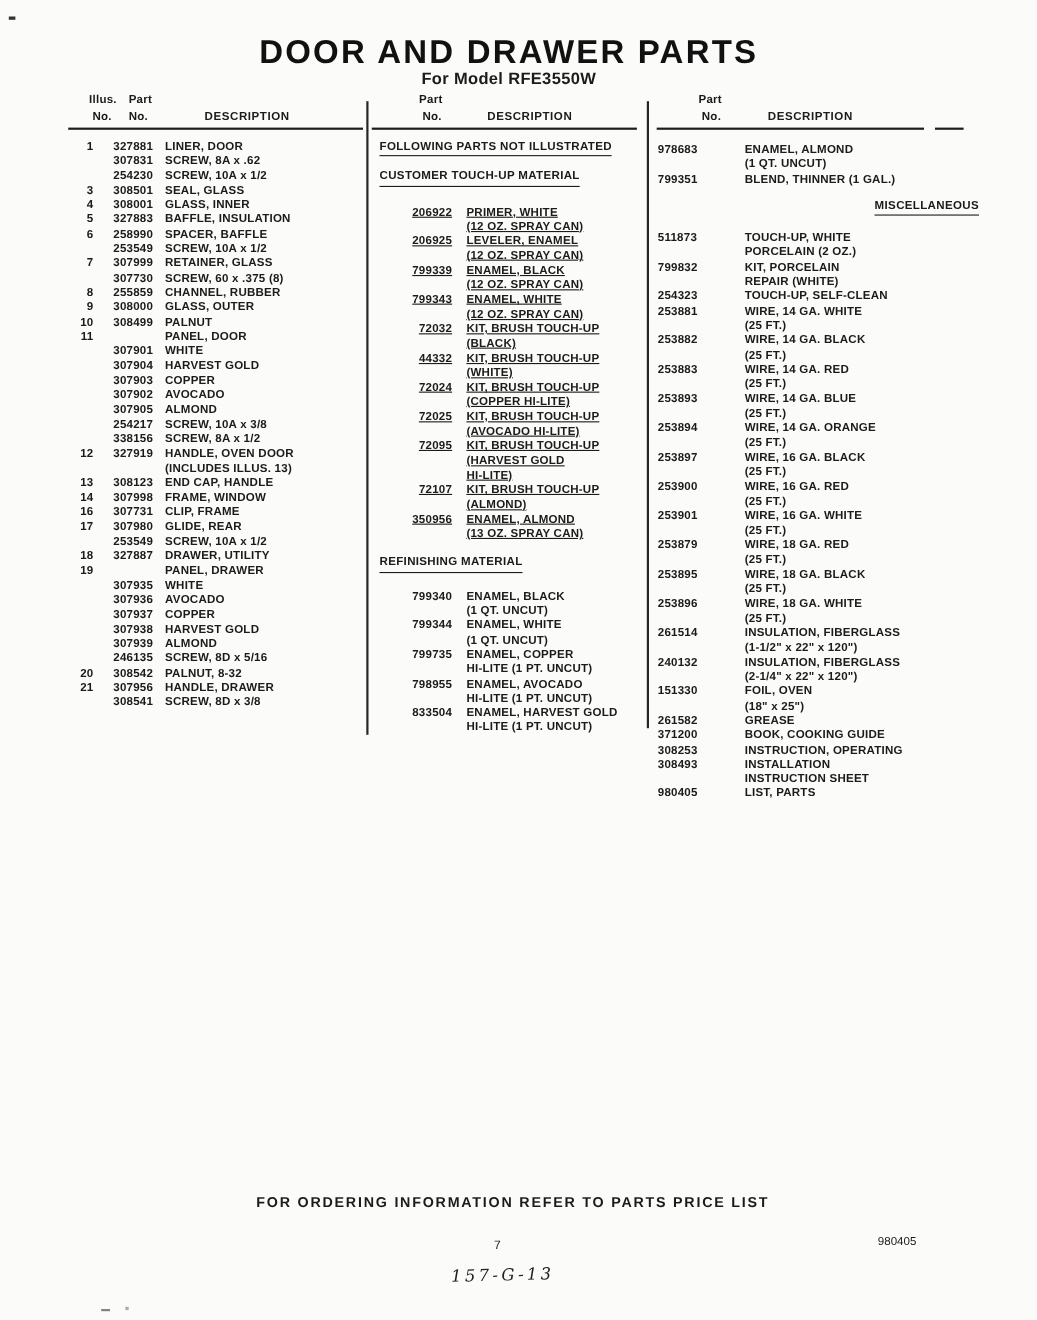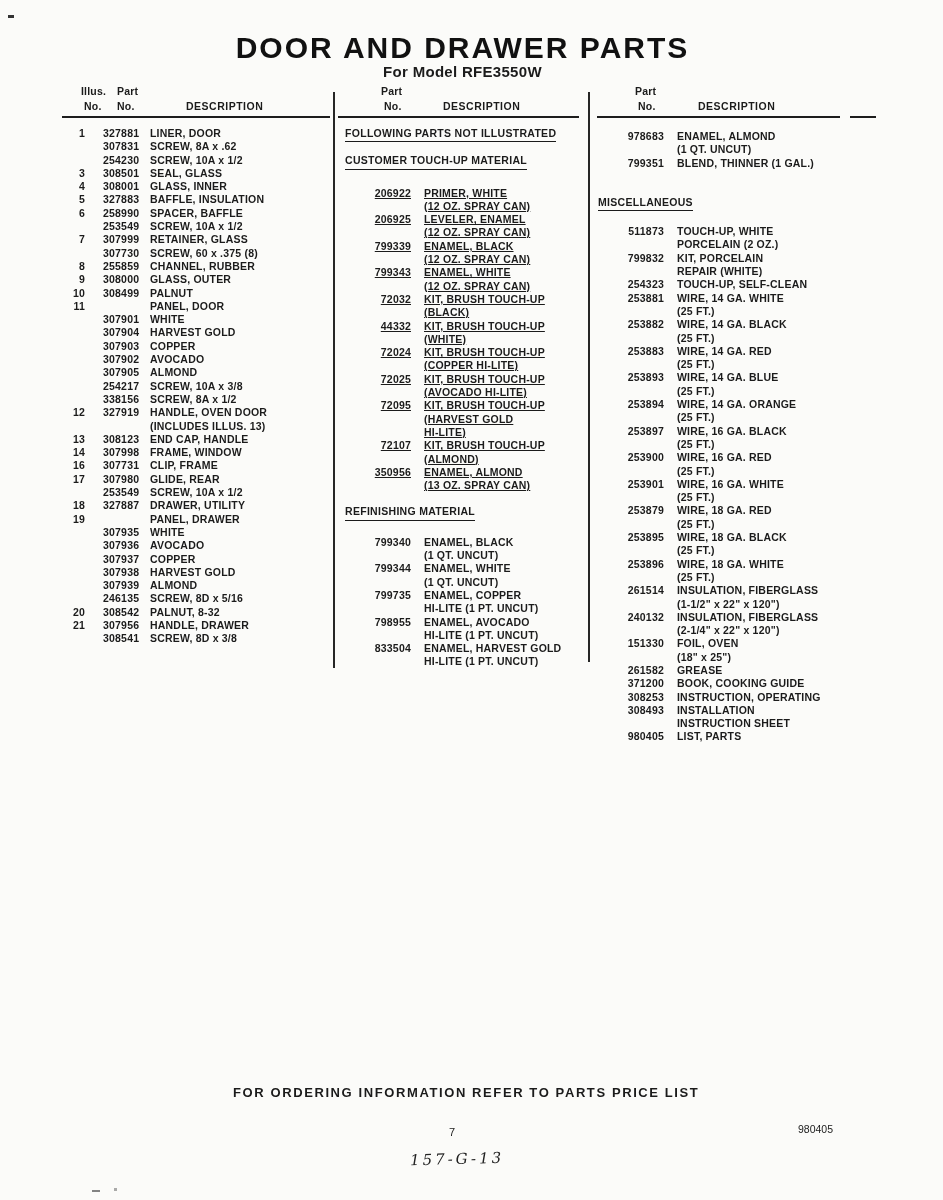--- a/index.html
+++ b/index.html
@@ -35,33 +35,33 @@
   .rule{position:absolute;height:2px;background:#1d1d1d;}
   .vdiv{position:absolute;width:2px;background:#262626;}
   
   .rows{margin:0;}
   .prow{display:flex;white-space:nowrap;}
   #col1 .c-illus{width:23px;text-align:right;flex:0 0 auto;}
   #col1 .c-part{width:65px;padding-left:18px;box-sizing:border-box;flex:0 0 auto;}
   #col1 .c-desc{flex:1;}
   #col2 .c-part{width:66px;text-align:right;flex:0 0 auto;}
   #col2 .c-desc{margin-left:13px;flex:1;}
-  #col3 .c-part{width:66px;text-align:right;flex:0 0 auto;}
+  #col3 .c-part{width:66px;text-align:left;flex:0 0 auto;}
   #col3 .c-desc{margin-left:13px;flex:1;}
   
   .banner{margin-top:9px;}
   .heading{white-space:nowrap;}
   .u{border-bottom:1.7px solid #1b1b1b;padding-bottom:1px;display:inline-block;
      letter-spacing:.3px;}
   #col2 .sec1-h{margin-top:12px;} #col2 .sec1-rows{margin-top:17px;text-decoration:underline;}
   #col2 .sec2-h{margin-top:13px;} #col2 .sec2-rows{margin-top:15px;}
   #col1 .rows{margin-top:9px;}
   #col2 .rows{}
   #col3 .intro-rows{margin-top:12px;}
-  #col3 .sec1-h{margin-top:26px;} #col3 .sec1-rows{margin-top:14px;}
+  #col3 .sec1-h{margin-top:11px;text-align:right;} #col3 .sec1-rows{margin-top:14px;}
   .note{margin-top:11px;margin-left:15px;line-height:13.5px;letter-spacing:.2px;}
   
   .ordering{left:233px;top:1085px;font-size:13px;font-weight:bold;letter-spacing:1.6px;
             white-space:nowrap;}
   .pagenum{left:449px;top:1126px;font-size:11px;}
   .docnum{left:798px;top:1123px;font-size:10.5px;}
   .handwritten{left:410px;top:1150px;font-size:15px;font-style:italic;
                font-family:"DejaVu Serif", serif;letter-spacing:3px;
                transform:rotate(-1.5deg);color:#222;}
   

